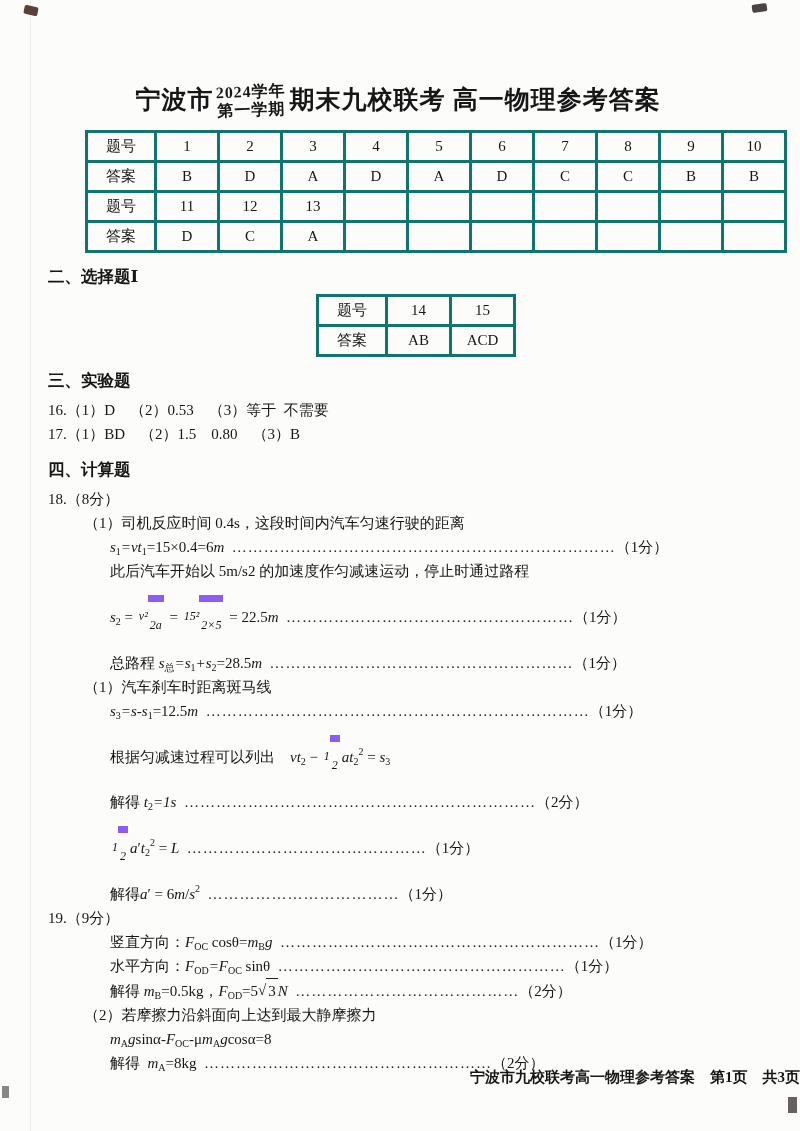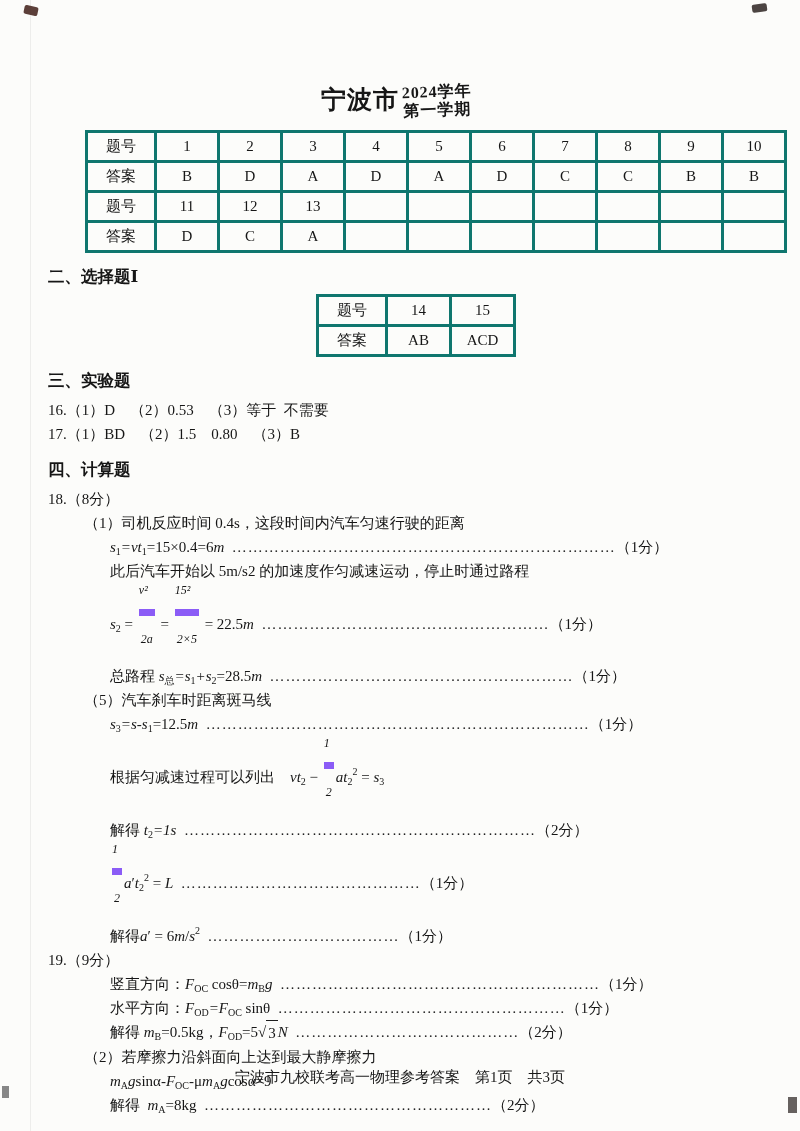--- a/index.html
+++ b/index.html
@@ -34,41 +34,41 @@
   #t2 td:first-child{min-width:62px;}
 
   .cline{display:flex;align-items:center;font-size:15px;line-height:24px;white-space:nowrap;}
   .cline span{white-space:pre;}
   .i0{padding-left:0;}
   .i1{padding-left:36px;}
   .i2{padding-left:62px;}
   .iv{font-style:italic;}
   .cline sub{font-size:10px;align-self:center;position:relative;top:5px;line-height:1;}
   .cline sup{font-size:10px;align-self:center;position:relative;top:-5px;line-height:1;}
-  .frac{display:inline-flex;flex-direction:column;align-items:flex-start;font-size:12px;line-height:1.15;margin:1px 2px;font-style:italic;}
+  .frac{display:inline-flex;flex-direction:row;align-items:center;font-size:12px;line-height:1.15;margin:1px 2px;font-style:italic;}
   .frac .fd{border-top:7px solid #8b5cf6;padding:17px 2px;margin-top:11px;}
   .sqrt{display:inline-flex;align-items:flex-start;}
   .sqrt .rad{border-top:1px solid #1d1d1d;padding:0 2px;}
   .dots{flex:0 1 auto;overflow:hidden;min-width:0;letter-spacing:1px;color:#1f1f1f;}
 
-  .footer{position:absolute;left:0;bottom:44px;width:100%;text-align:center;font-weight:normal;font-size:15px;}
+  .footer{position:absolute;left:0;bottom:44px;width:100%;text-align:right;font-weight:bold;font-size:15px;}
 </style>
 </head>
 <body>
 
 <div class="scan-line"></div>
 <div class="artifact a-tl"></div>
 <div class="artifact a-tr"></div>
 <div class="artifact a-bl"></div>
 <div class="artifact a-br"></div>
 
 <div class="content">
 
   <div class="title-row">
-    <span>宁波市</span><span class="hand"><span>2024学年</span><span>第一学期</span></span>
+    <span>宁波市</span><span class="hand"><span>2024学年</span><span>第一学期</span></span><span>期末九校联考 高一物理参考答案</span>
   </div>
 
   <table id="t1">
       <tbody id="t1b">
         <tr>
           <td>题号</td>
           <td>1</td>
           <td>2</td>
           <td>3</td>
           <td>4</td>
@@ -190,21 +190,21 @@
         <sub>1</sub>
         <span class="iv">+s</span>
         <sub>2</sub>
         <span>=28.5</span>
         <span class="iv">m</span>
         <span>  </span>
         <span class="dots">…………………………………………………</span>
         <span>（1分）</span>
       </div>
       <div class="cline i1">
-        <span>（5）汽车刹车时距离斑马线</span>
+        <span>（1）汽车刹车时距离斑马线</span>
       </div>
       <div class="cline i2">
         <span class="iv">s</span>
         <sub>3</sub>
         <span class="iv">=s-s</span>
         <sub>1</sub>
         <span>=12.5</span>
         <span class="iv">m</span>
         <span>  </span>
         <span class="dots">………………………………………………………………</span>
@@ -304,21 +304,21 @@
         <span class="iv">m</span>
         <sub>A</sub>
         <span class="iv">g</span>
         <span>sinα-</span>
         <span class="iv">F</span>
         <sub>OC</sub>
         <span>-μ</span>
         <span class="iv">m</span>
         <sub>A</sub>
         <span class="iv">g</span>
-        <span>cosα=9</span>
+        <span>cosα=8</span>
       </div>
       <div class="cline i2">
         <span>解得  </span>
         <span class="iv">m</span>
         <sub>A</sub>
         <span>=8kg</span>
         <span>  </span>
         <span class="dots">………………………………………………</span>
         <span>（2分）</span>
       </div>

